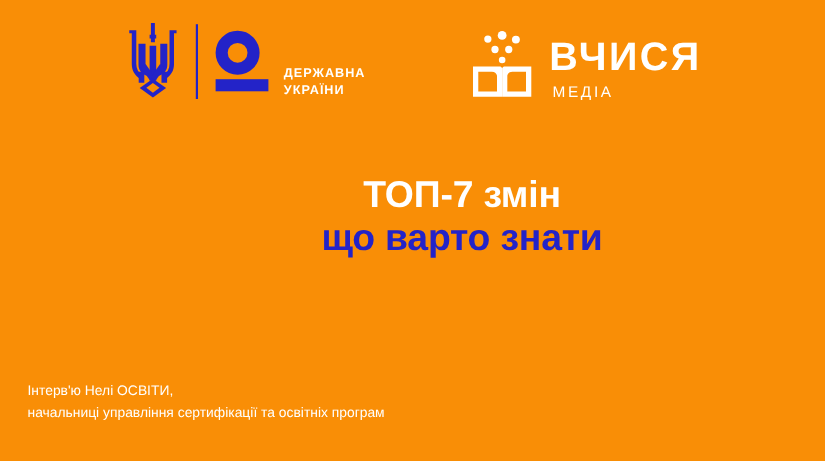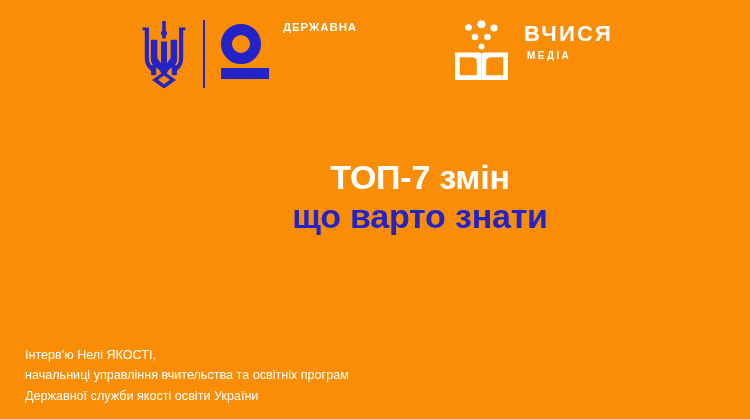--- a/index.html
+++ b/index.html
@@ -29,21 +29,21 @@
     left: 0;
     width: 750px;
     height: 82px;
     display: flex;
     align-items: center;
     justify-content: center;
     gap: 0;
   }
   .logo-cluster {
     display: flex;
-    align-items: flex-start;
+    align-items: flex-end;
   }
 
   
   .trident-wrap {
     width: 54px;
     height: 70px;
     display: flex;
     align-items: center;
     justify-content: center;
   }
@@ -114,31 +114,31 @@
   .vchysia-mark svg { display: block; }
 
   .vchysia-text {
     display: flex;
     flex-direction: column;
     justify-content: center;
     padding-top: 3px;
   }
   .vchysia-name {
     color: #FFFFFF;
-    font-size: 22px;
+    font-size: 36px;
     font-weight: bold;
     letter-spacing: 2.2px;
     line-height: 1;
     text-transform: uppercase;
     white-space: nowrap;
   }
   .vchysia-sub {
     color: #FFFFFF;
-    font-size: 10px;
-    font-weight: bold;
+    font-size: 14px;
+    font-weight: normal;
     letter-spacing: 2.4px;
     line-height: 1;
     margin-top: 6px;
     margin-left: 3px;
     text-transform: uppercase;
     white-space: nowrap;
   }
 
   
   .headline {
@@ -208,20 +208,21 @@
 
       <div class="logo-divider"></div>
 
       <div class="sqe-mark">
         <div class="sqe-ring"></div>
         <div class="sqe-bar"></div>
       </div>
 
       <div class="sqe-text">
         <span>ДЕРЖАВНА</span>
+        <span>УКРАЇНИ</span>
       </div>
 
       <div class="brand-gap"></div>
 
       <div class="vchysia-mark">
         <svg width="58" height="62" viewBox="0 0 58 62" aria-hidden="true">
           <g fill="#FFFFFF">
             <circle cx="15.5" cy="7.5" r="3.3"></circle>
             <circle cx="28.5" cy="4.2" r="4.0"></circle>
             <circle cx="41.0" cy="8.0" r="3.6"></circle>
@@ -243,18 +244,17 @@
 
     </div>
   </div>
 
   <div class="headline">
     <span class="headline-line white">ТОП-7 змін</span>
     <span class="headline-line blue">що варто знати</span>
   </div>
 
   <div class="caption">
-    <span class="caption-line">Інтерв'ю Нелі ЯКОСТІ,</span>
-    <span class="caption-line">начальниці управління вчительства та освітніх програм</span>
-    <span class="caption-line">Державної служби якості освіти України</span>
+    <span class="caption-line">Інтерв'ю Нелі ОСВІТИ,</span>
+    <span class="caption-line">начальниці управління сертифікації та освітніх програм</span>
   </div>
 
 </div>
 
 </body></html>

